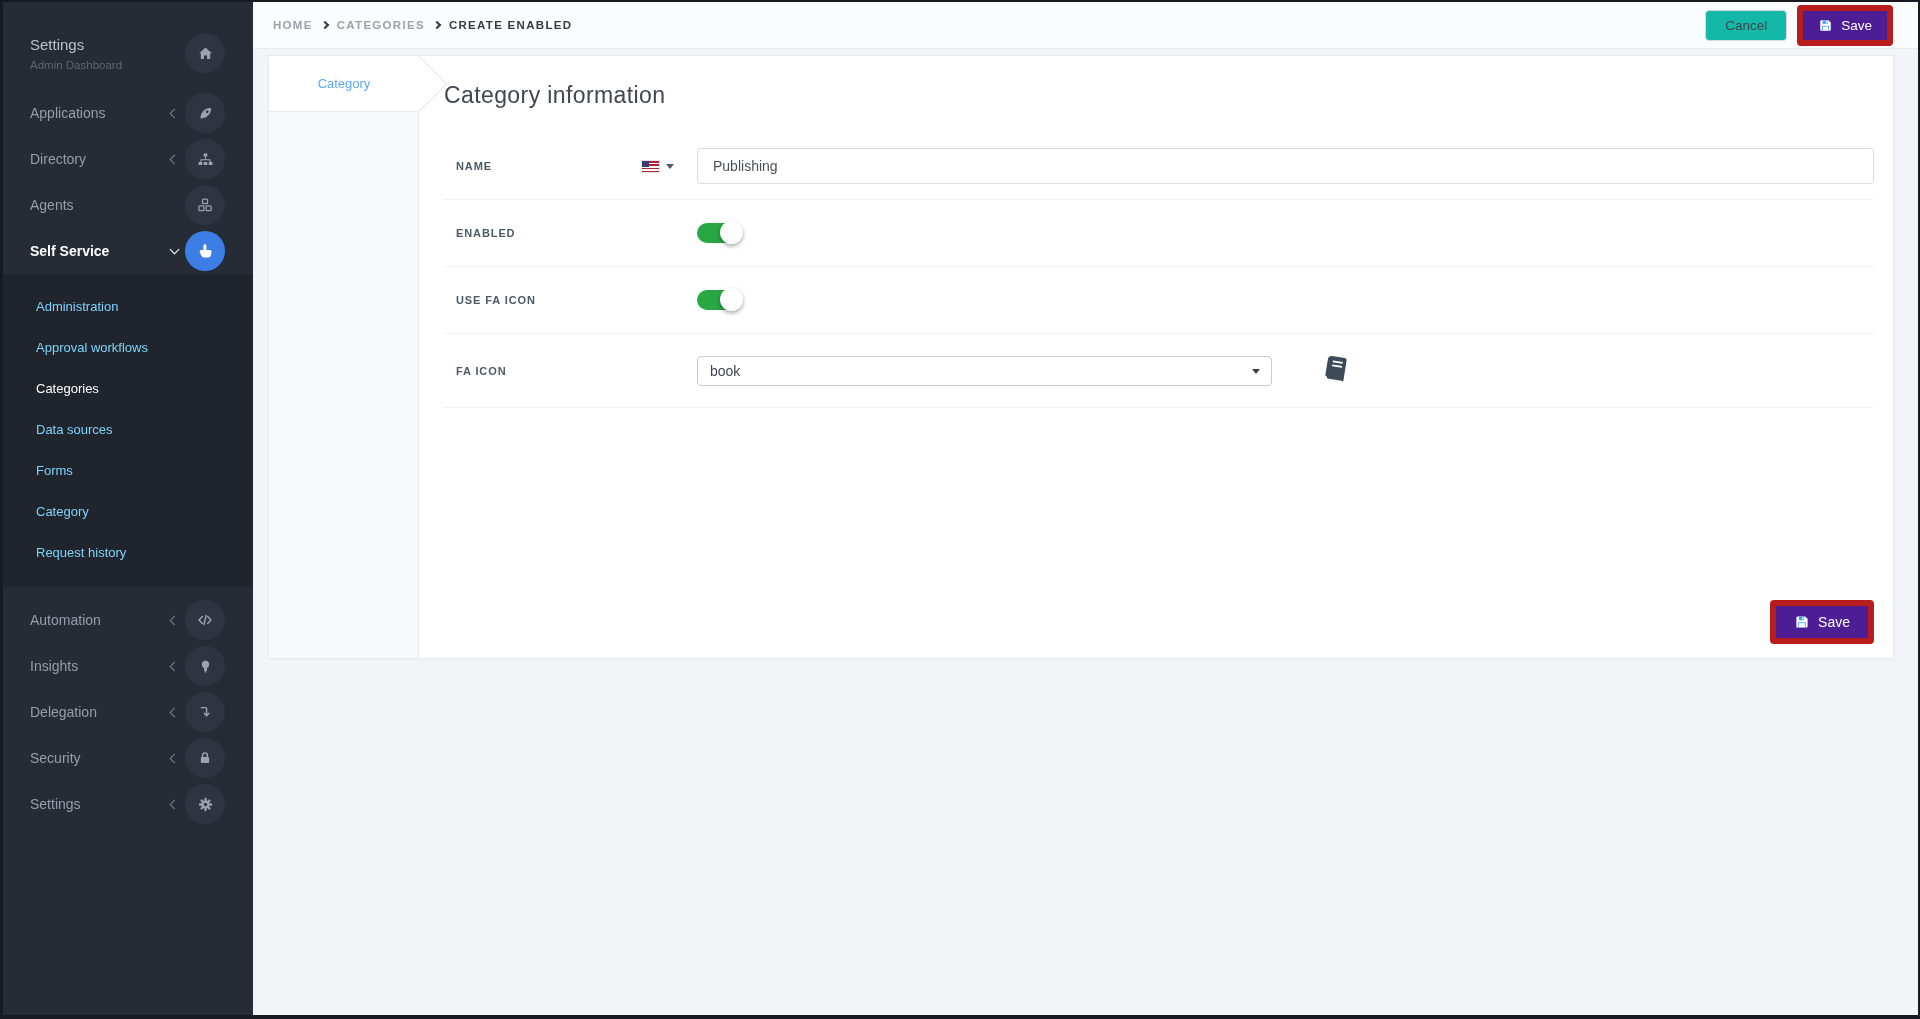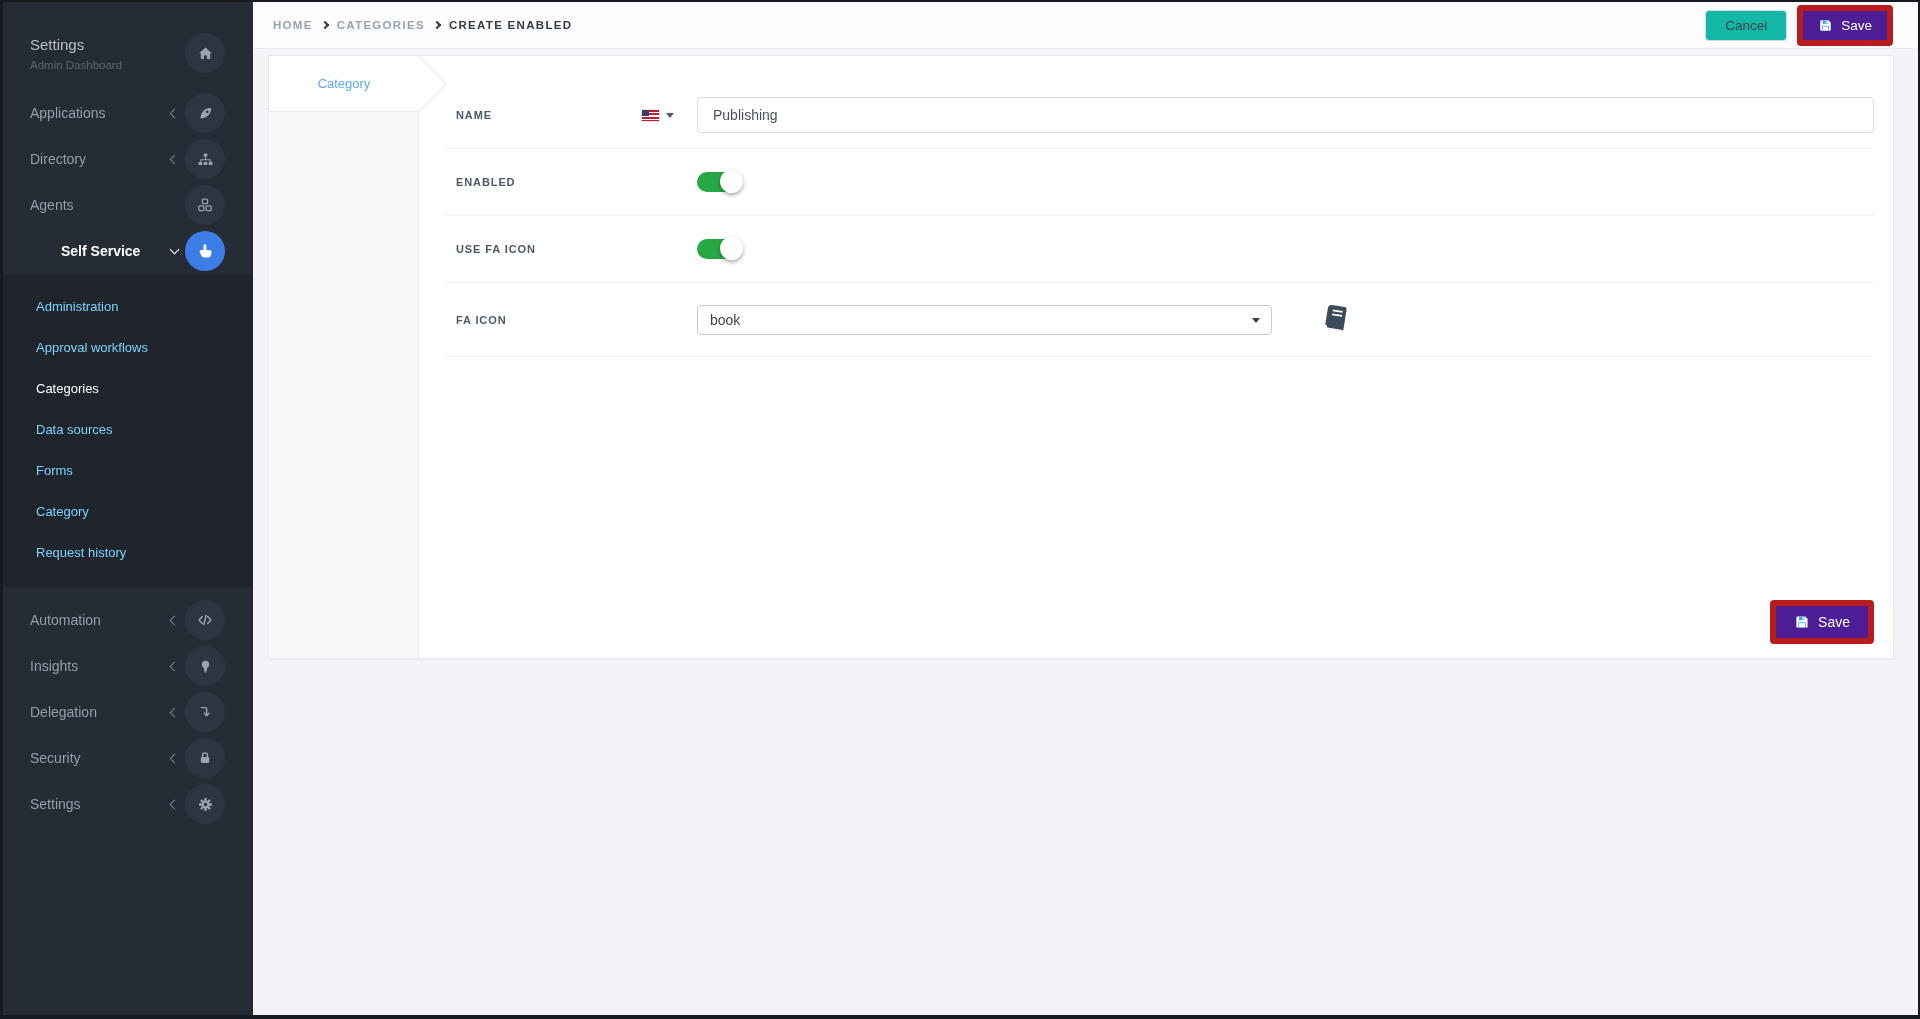--- a/index.html
+++ b/index.html
@@ -8,21 +8,21 @@
   .screen{
     position:relative; width:1920px; height:1019px; overflow:hidden;
     border:2px solid #171b21; border-left-width:3px; border-bottom-width:4px;
     display:flex; background:#f8f9fb;
   }
 
   
   .sidebar{ width:250px; min-width:250px; background:#262c35; height:100%; padding-top:20px; color:#959ea9; }
   .sb-item{ display:flex; align-items:center; height:46px; padding:0 28px 0 27px; cursor:pointer; }
   .sb-item .lbl{ flex:1; font-size:14px; color:#959ea9; }
-  .sb-item.active .lbl{ color:#ffffff; font-weight:700;margin-left:31px; }
+  .sb-item.active .lbl{ color:#ffffff; font-weight:700; }
   .sb-dash{ height:62px; margin-bottom:6px; }
   .sb-dash .dtitle{ font-size:15px; color:#b9c0c9; }
   .sb-dash .dsub{ font-size:11.5px; color:#5d656f; margin-top:6px; }
   .dtextcol{ flex:1; }
   .chevbox{ width:22px; display:flex; justify-content:center; align-items:center; }
   .chev{ width:7px; height:7px; border:solid #79828e; border-width:0 0 1.5px 1.5px; display:inline-block; }
   .chev.left{ transform:rotate(45deg); }
   .chev.down{ transform:rotate(-45deg); margin-top:-3px; }
   .icircle{ width:40px; height:40px; min-width:40px; border-radius:50%; background:#2f3540;
     display:flex; align-items:center; justify-content:center; color:#9aa3af; }
@@ -269,20 +269,21 @@
       <div class="card">
 
         <div class="tabcol">
           <div class="tab-active">
             <span class="tlabel">Category</span>
           </div>
           <div class="tabcol-rest"></div>
         </div>
 
         <div class="panel">
+          <h1>Category information</h1>
 
           <div class="frow">
             <div class="flabel">NAME</div>
             <div class="flagcell">
               <span class="flag"></span>
               <span class="flag-caret"></span>
             </div>
             <div class="fcontrol">
               <input class="name-input" type="text" value="Publishing" style="">
             </div>

